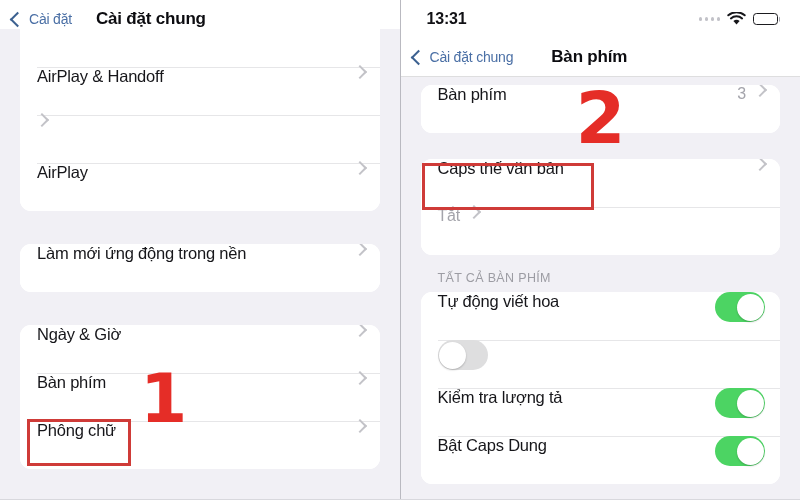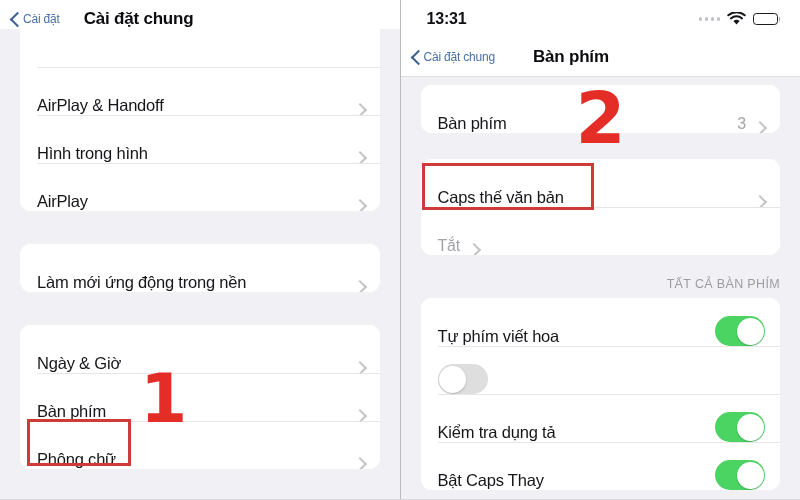--- a/index.html
+++ b/index.html
@@ -96,23 +96,24 @@
     background: #ffffff;
     display: flex;
     align-items: center;
     position: relative;
     border-bottom: 1px solid #dededf;
     box-sizing: border-box;
   }
   .nav-back {
     display: flex;
     align-items: center;
+    gap: 6px;
     padding-left: 12px;
     color: #4a6fa5;
-    font-size: 12px;
+    font-size: 14px;
     letter-spacing: -0.2px;
     white-space: nowrap;
   }
   .nav-back .chev {
     display: block;
     width: 9px; height: 9px;
     border-left: 2.3px solid #3c6190;
     border-bottom: 2.3px solid #3c6190;
     transform: rotate(45deg);
     margin-top: 1px;
@@ -138,21 +139,21 @@
 
   .group {
     background: #ffffff;
     border-radius: 11px;
     overflow: hidden;
   }
   .group.top-cut { border-radius: 0 0 11px 11px; }
 
   .row {
     display: flex;
-    align-items: flex-end;
+    align-items: flex-start;
     height: 48px;
     padding-left: 17px;
     padding-right: 15px;
     position: relative;
     background: #ffffff;
     box-sizing: border-box;
   }
   .row + .row::before {
     content: "";
     position: absolute;
@@ -184,21 +185,21 @@
 
   .group-gap { height: 26px; }
   .group-gap.tall { height: 33px; }
 
   .section-header {
     font-size: 12.5px;
     color: #9c9ca3;
     letter-spacing: 0.35px;
     padding: 0 0 7px 17px;
   }
-  .section-header-wrap { padding-top: 22px; text-align: right; }
+  .section-header-wrap { padding-top: 16px; }
 
   
   .toggle {
     width: 50px; height: 30px;
     border-radius: 15px;
     position: relative;
     flex: 0 0 auto;
   }
   .toggle.on  { background: #4cd463; }
   .toggle.off { background: #dededf; }
@@ -249,21 +250,20 @@
     <div class="list-body">
 
       <div class="group top-cut" style="margin-top:-10px;">
         <div class="row" style="height:38px;align-items:flex-end;padding-bottom:0;">
         </div>
         <div class="row">
           <span class="row-label">AirPlay &amp; Handoff</span>
           <span class="chev-right"></span>
         </div>
         <div class="row">
-          <span class="row-label">Hình trong hình</span>
           <span class="chev-right"></span>
         </div>
         <div class="row">
           <span class="row-label">AirPlay</span>
           <span class="chev-right"></span>
         </div>
       </div>
 
       <div class="group-gap tall"></div>
 
@@ -349,38 +349,38 @@
           <span class="chev-right"></span>
         </div>
       </div>
 
       <div class="section-header-wrap">
         <div class="section-header">TẤT CẢ BÀN PHÍM</div>
       </div>
 
       <div class="group">
         <div class="row">
-          <span class="row-label">Tự phím viết hoa</span>
+          <span class="row-label">Tự động viết hoa</span>
           <span class="toggle on">
               <span class="knob"></span>
             </span>
         </div>
         <div class="row">
           <span class="toggle off">
               <span class="knob"></span>
             </span>
         </div>
         <div class="row">
-          <span class="row-label">Kiểm tra dụng tả</span>
+          <span class="row-label">Kiểm tra lượng tả</span>
           <span class="toggle on">
               <span class="knob"></span>
             </span>
         </div>
         <div class="row">
-          <span class="row-label">Bật Caps Thay</span>
+          <span class="row-label">Bật Caps Dung</span>
           <span class="toggle on">
               <span class="knob"></span>
             </span>
         </div>
       </div>
 
     </div>
 
     <div class="hl-box" style="left:21px; top:163px; width:172px; height:47px;"></div>
     <div class="step-num" style="left:175px; top:82px; font-size:72px;">2</div>

